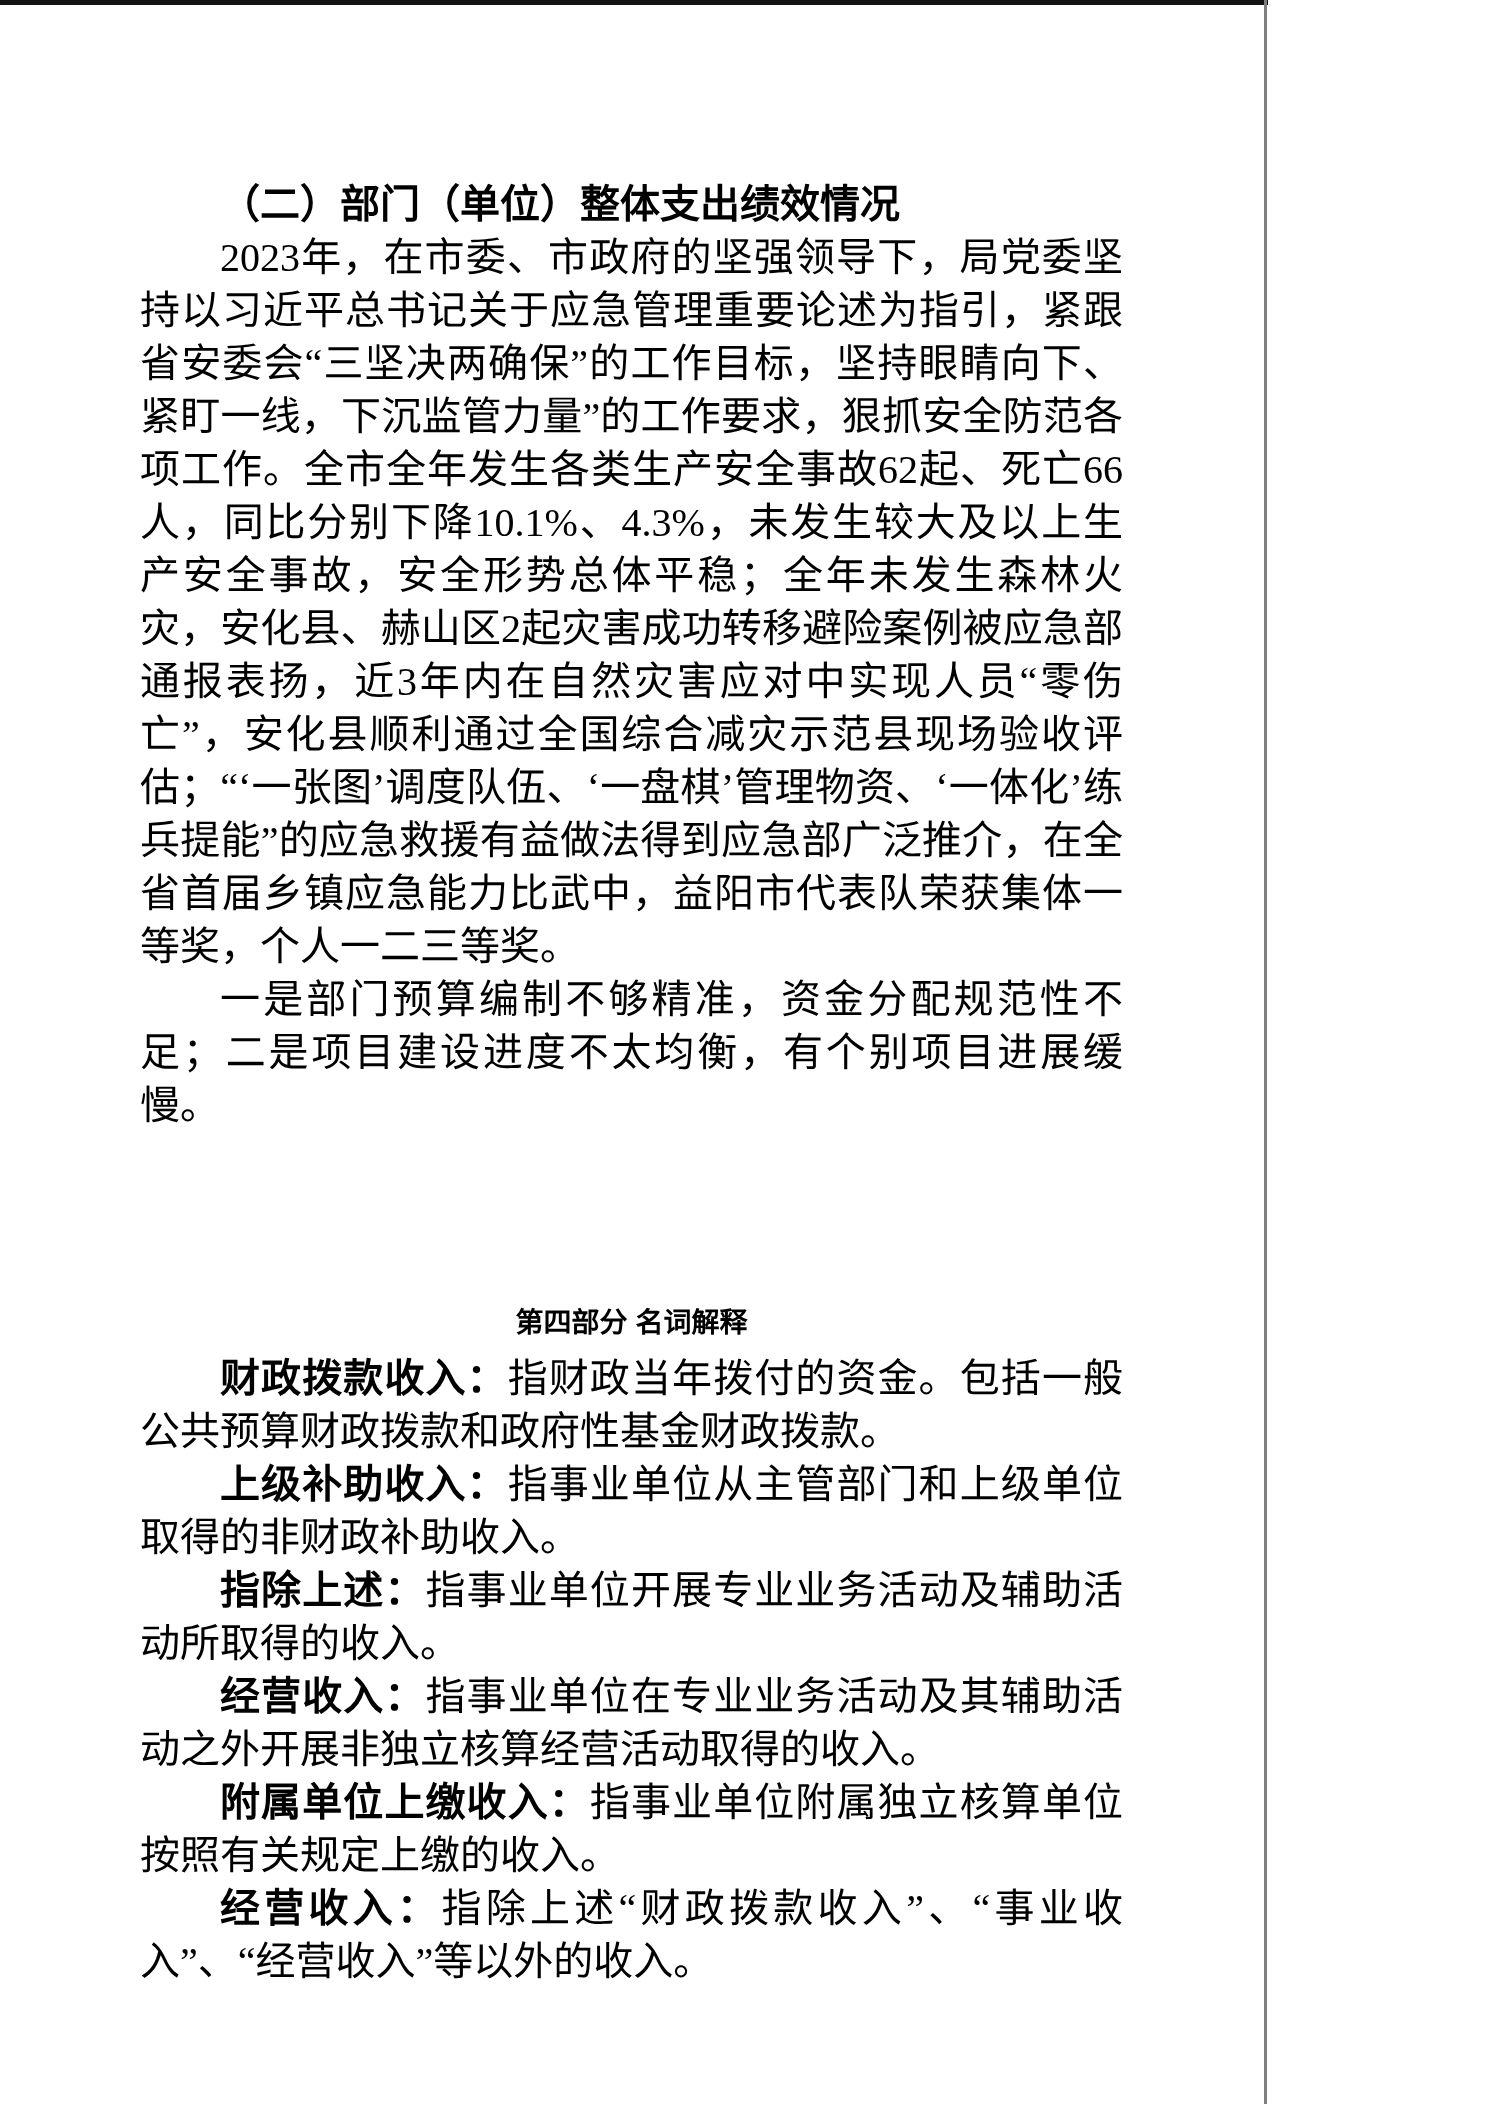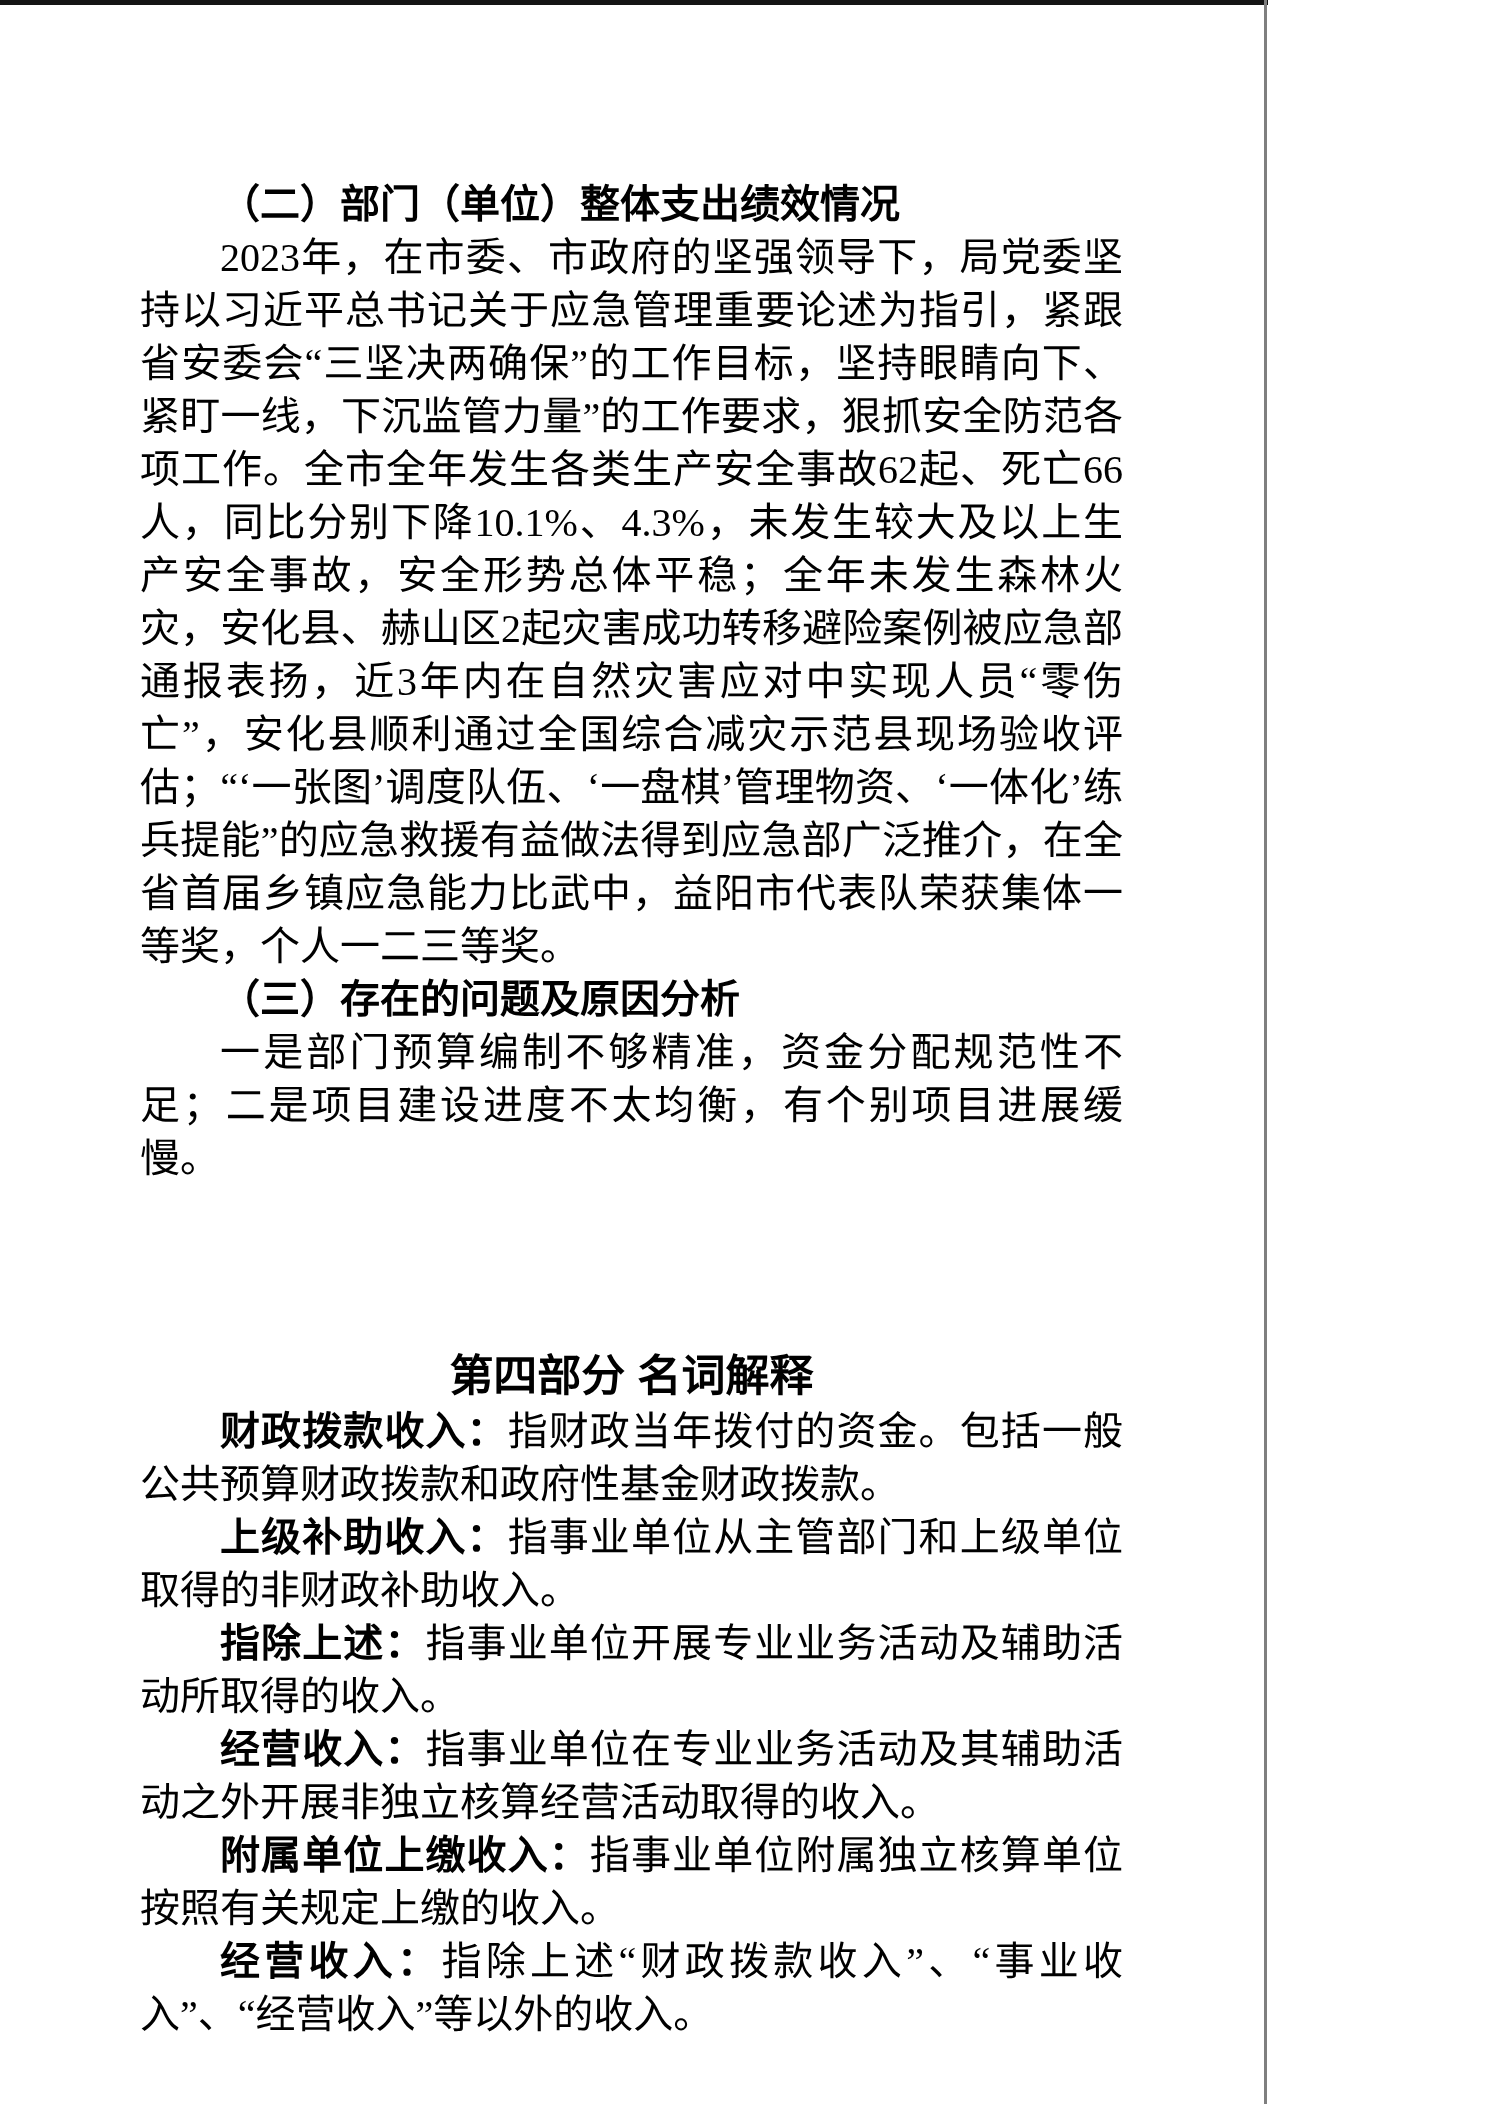--- a/index.html
+++ b/index.html
@@ -48,21 +48,21 @@
     text-align: left;
   }
   .body-para {
     margin: 0;
     text-indent: 2em;
   }
   .part-title {
     margin: 162px 0 0 0;
     font-family: "Liberation Sans", "DejaVu Sans", sans-serif;
     font-weight: 700;
-    font-size: 44px;
+    font-size: 28px;
     line-height: 58px;
     text-align: center;
     text-indent: 0;
   }
   .def-para {
     margin: 0;
     text-indent: 2em;
   }
   .def-term {
     font-family: Liberation Serif, serif;
@@ -75,21 +75,20 @@
 <div class="page">
   <div class="edge-top"></div>
   <div class="edge-right"></div>
 
   <div class="content">
 
     <h2 class="section-heading">（二）部门（单位）整体支出绩效情况</h2>
 
     <p class="body-para">2023年，在市委、市政府的坚强领导下，局党委坚持以习近平总书记关于应急管理重要论述为指引，紧跟省安委会“三坚决两确保”的工作目标，坚持眼睛向下、紧盯一线，下沉监管力量”的工作要求，狠抓安全防范各项工作。全市全年发生各类生产安全事故62起、死亡66人，同比分别下降10.1%、4.3%，未发生较大及以上生产安全事故，安全形势总体平稳；全年未发生森林火灾，安化县、赫山区2起灾害成功转移避险案例被应急部通报表扬，近3年内在自然灾害应对中实现人员“零伤亡”，安化县顺利通过全国综合减灾示范县现场验收评估；“‘一张图’调度队伍、‘一盘棋’管理物资、‘一体化’练兵提能”的应急救援有益做法得到应急部广泛推介，在全省首届乡镇应急能力比武中，益阳市代表队荣获集体一等奖，个人一二三等奖。</p>
 
-    <h2 class="section-heading">（三）存在的问题及原因分析</h2>
 
     <p class="body-para">一是部门预算编制不够精准，资金分配规范性不足；二是项目建设进度不太均衡，有个别项目进展缓慢。</p>
 
     <h1 class="part-title">第四部分 名词解释</h1>
 
     <p class="def-para">
       <span class="def-term">财政拨款收入：</span><span>指财政当年拨付的资金。包括一般公共预算财政拨款和政府性基金财政拨款。</span>
     </p>
 
     <p class="def-para">

